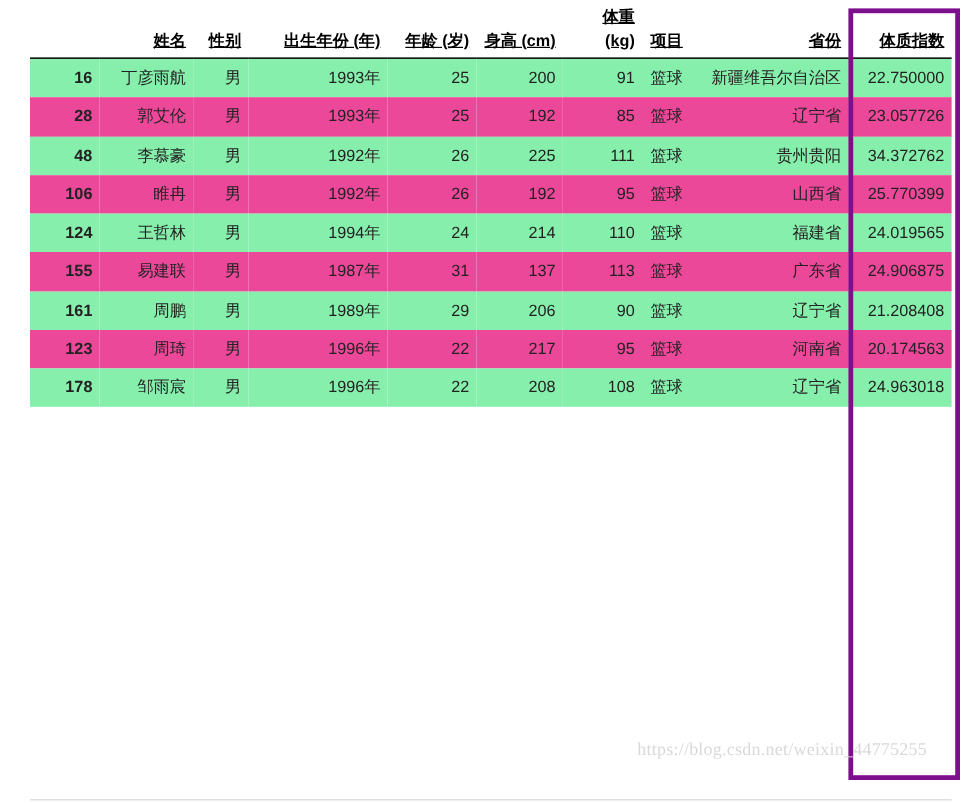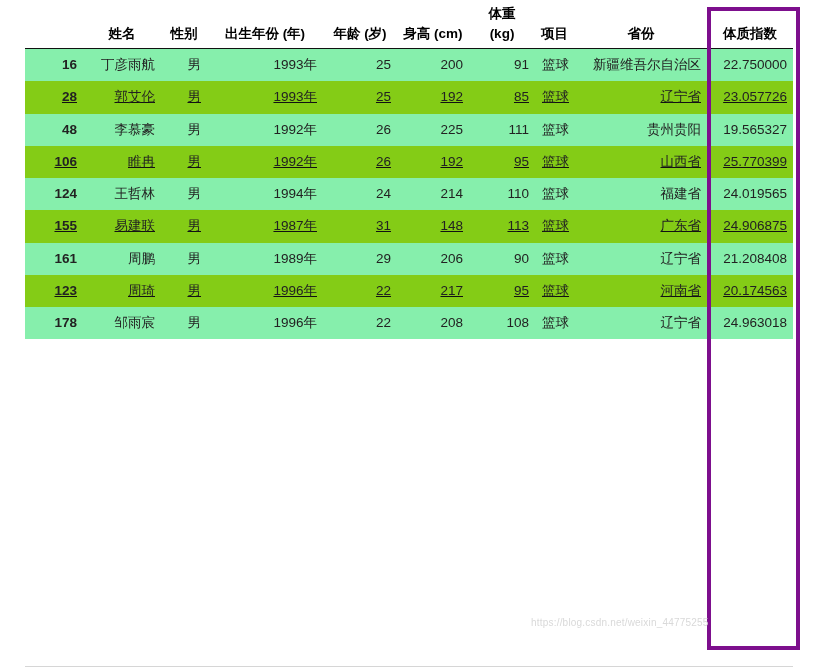--- a/index.html
+++ b/index.html
@@ -35,36 +35,38 @@
 
   table.df thead th {
     font-weight: bold;
     font-size: 13.5px;
     color: #000000;
     vertical-align: bottom;
     padding: 4px 6px 5px 6px;
     border: none;
     background: #ffffff;
     line-height: 1.45;
+    text-align: right;
     white-space: normal;
+    text-decoration: underline;
   }
   table.df thead tr {
     border-bottom: 1.6px solid #111111;
   }
 
   table.df tbody td {
     padding: 6px 6px;
     border: none;
     text-align: right;
     vertical-align: middle;
     color: #222222;
     font-size: 13.5px;
     line-height: 1.5;
   }
-  table.df tbody tr.odd  { background: #84cc16; text-decoration: underline; }
+  table.df tbody tr.odd  { background: #ec4899; }
   table.df tbody tr.even { background: #86efac; }
 
   td.idx, th.idx {
     font-weight: bold;
     color: #000000;
     text-align: left;
     padding-left: 10px;
   }
 
   
@@ -93,25 +95,25 @@
     border: 4px solid #7d0f8d;
     box-sizing: border-box;
     pointer-events: none;
     background: transparent;
   }
 
   .watermark {
     position: absolute;
     left: 531px;
     top: 617px;
-    font-size: 10px;
+    font-size: 15px;
     color: #d9d9d9;
     letter-spacing: 0.2px;
     white-space: nowrap;
-    font-family: Liberation Sans, sans-serif;
+    font-family: Liberation Serif, serif;
   }
 
   .bottom-rule {
     position: absolute;
     left: 25px;
     top: 666px;
     width: 768px;
     height: 1px;
     background: #d6d6d6;
   }
@@ -180,21 +182,21 @@
         <tr class="even">
           <td class="idx">48</td>
           <td>李慕豪</td>
           <td>男</td>
           <td>1992年</td>
           <td>26</td>
           <td>225</td>
           <td>111</td>
           <td class="sport">篮球</td>
           <td>贵州贵阳</td>
-          <td class="bmi">19.565327</td>
+          <td class="bmi">34.372762</td>
         </tr>
         <tr class="odd">
           <td class="idx">106</td>
           <td>睢冉</td>
           <td>男</td>
           <td>1992年</td>
           <td>26</td>
           <td>192</td>
           <td>95</td>
           <td class="sport">篮球</td>
@@ -212,21 +214,21 @@
           <td class="sport">篮球</td>
           <td>福建省</td>
           <td class="bmi">24.019565</td>
         </tr>
         <tr class="odd">
           <td class="idx">155</td>
           <td>易建联</td>
           <td>男</td>
           <td>1987年</td>
           <td>31</td>
-          <td>148</td>
+          <td>137</td>
           <td>113</td>
           <td class="sport">篮球</td>
           <td>广东省</td>
           <td class="bmi">24.906875</td>
         </tr>
         <tr class="even">
           <td class="idx">161</td>
           <td>周鹏</td>
           <td>男</td>
           <td>1989年</td>

